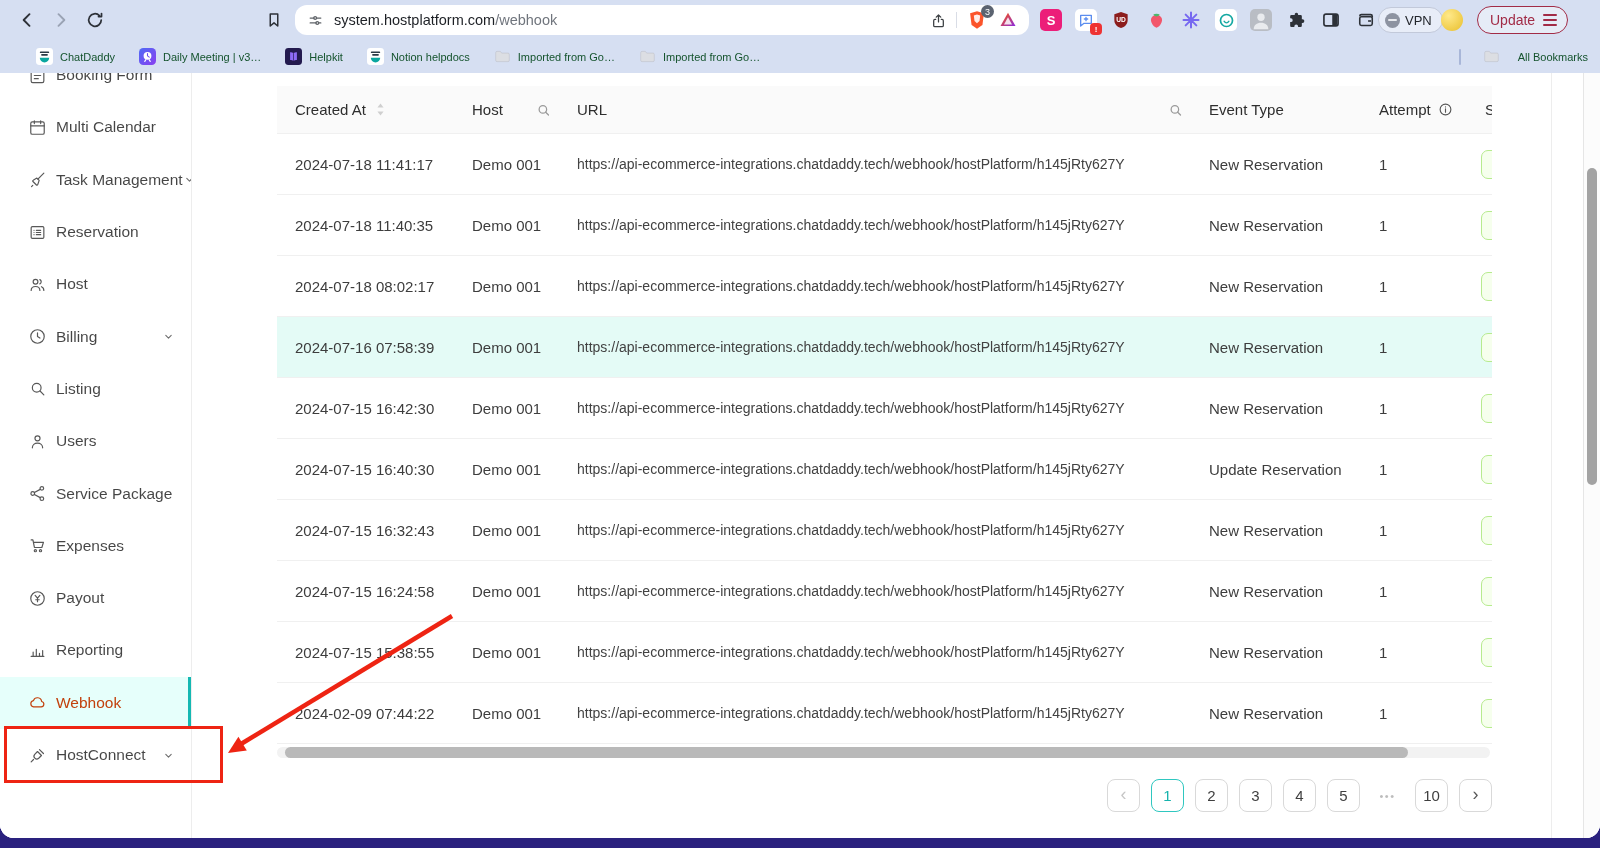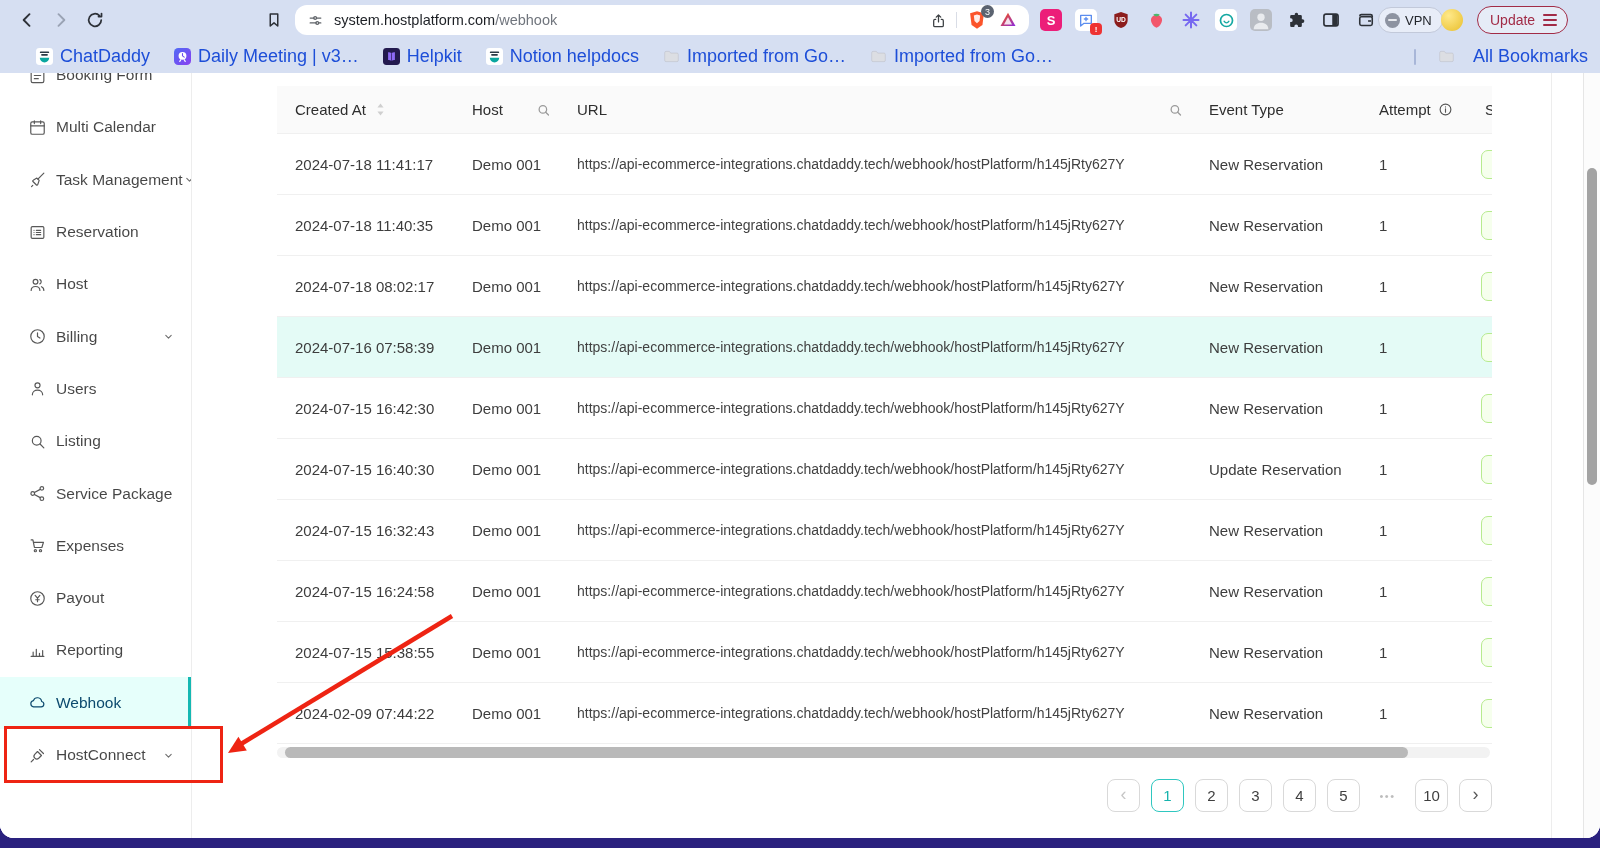--- a/index.html
+++ b/index.html
@@ -35,36 +35,36 @@
   .update-btn { position:absolute; left:1477px; top:6px; height:28px; padding:0 10px 0 12px; border:1.5px solid #a22c47; border-radius:14px; color:#a22c47; font-size:14px; display:flex; align-items:center; gap:8px; background:rgba(255,255,255,0.4); }
   .hamburger { display:flex; flex-direction:column; gap:3px; }
   .hamburger span { display:block; width:14px; height:1.8px; background:#a22c47; border-radius:1px; }
 
   
   .bookmarks-bar { height:33px; background:#d6dff2; display:flex; align-items:center; padding:0 12px 0 28px; }
   .bm-list { display:flex; align-items:center; gap:8px; flex:1; }
   .bm-item { display:flex; align-items:center; gap:7px; padding:3px 8px; border-radius:7px; }
   .bm-icon { width:17px; height:17px; display:flex; }
   .bm-icon svg { width:17px; height:17px; }
-  .bm-label { font-size:18px; color:#1d4ed8; white-space:nowrap; }
+  .bm-label { font-size:11px; color:#14532d; white-space:nowrap; }
   .bm-right { display:flex; align-items:center; gap:18px;justify-content:flex-end; }
   .bm-divider { width:1.5px; height:16px; background:#a8b6d8; border-radius:1px; margin-right:4px; }
 
   
   .content { position:relative; height:765px; background:#fff; }
   .sidebar { position:absolute; left:0; top:0; bottom:0; width:192px; background:#fff; border-right:1px solid #ededed; overflow:hidden; }
   .side-list { margin-top:-24px; }
   .side-item { height:52.3px; display:flex; align-items:center; padding:0 16px 0 28px; cursor:pointer; }
   .si-icon { width:19px; height:19px; color:#585858; display:flex; flex-shrink:0; }
   .si-icon svg { width:19px; height:19px; stroke:currentColor; fill:none; stroke-width:1.5; stroke-linecap:round; stroke-linejoin:round; }
   .si-label { margin-left:9px; font-size:15.5px; color:rgba(0,0,0,0.73); white-space:nowrap; }
   .si-chevron { margin-left:auto; width:13px; height:13px; color:#6d6d6d; display:flex; }
   .si-chevron svg { width:13px; height:13px; stroke:currentColor; fill:none; stroke-width:2; stroke-linecap:round; stroke-linejoin:round; }
   .side-item.active { background:#e6fffb; border-right:3px solid #14b8b2; }
-  .side-item.active .si-icon, .side-item.active .si-label { color:#0c4a6e; }
+  .side-item.active .si-icon, .side-item.active .si-label { color:#c2410c; }
 
   
   .table-wrap { position:absolute; left:277px; top:13px; width:1215px; }
   .table-clip { width:1215px; overflow:hidden; }
   .tgrid { display:grid; grid-template-columns:177px 105px 632px 170px 101px 70px; width:1255px; }
   .thead { background:#fafafa; border-bottom:1px solid #f0f0f0; height:48px; }
   .th { display:flex; align-items:center; padding:0 8px 0 18px; font-size:15px; font-weight:500; color:#2e2e2e; position:relative; }
   .th-status { padding-left:23px; }
   .sorter { margin-left:9px; display:flex; }
   .th-search { position:absolute; right:8px; top:50%; transform:translateY(-50%); display:flex; }
@@ -387,35 +387,35 @@
             <span class="si-label">Billing</span>
             <span class="si-chevron">
               <svg viewBox="0 0 24 24">
                 <path d="M7 10l5 5 5-5"></path>
               </svg>
             </span>
           </div>
           <div class="side-item">
             <span class="si-icon">
               <svg viewBox="0 0 24 24">
+                <circle cx="11" cy="11" r="5.5"></circle>
+                <path d="M15.2 15.2L20 20"></path>
+              </svg>
+            </span>
+            <span class="si-label">Listing</span>
+
+          </div>
+          <div class="side-item">
+            <span class="si-icon">
+              <svg viewBox="0 0 24 24">
                 <circle cx="12" cy="8" r="3.2"></circle>
                 <path d="M5.5 20c0-3.6 2.9-6 6.5-6s6.5 2.4 6.5 6"></path>
               </svg>
             </span>
             <span class="si-label">Users</span>
-
-          </div>
-          <div class="side-item">
-            <span class="si-icon">
-              <svg viewBox="0 0 24 24">
-                <circle cx="11" cy="11" r="5.5"></circle>
-                <path d="M15.2 15.2L20 20"></path>
-              </svg>
-            </span>
-            <span class="si-label">Listing</span>
 
           </div>
           <div class="side-item">
             <span class="si-icon">
               <svg viewBox="0 0 24 24">
                 <circle cx="17.5" cy="5.5" r="2.3"></circle>
                 <circle cx="6" cy="12" r="2.3"></circle>
                 <circle cx="17.5" cy="18.5" r="2.3"></circle>
                 <path d="M8.1 10.8l7.3-4M8.1 13.2l7.3 4"></path>
               </svg>

